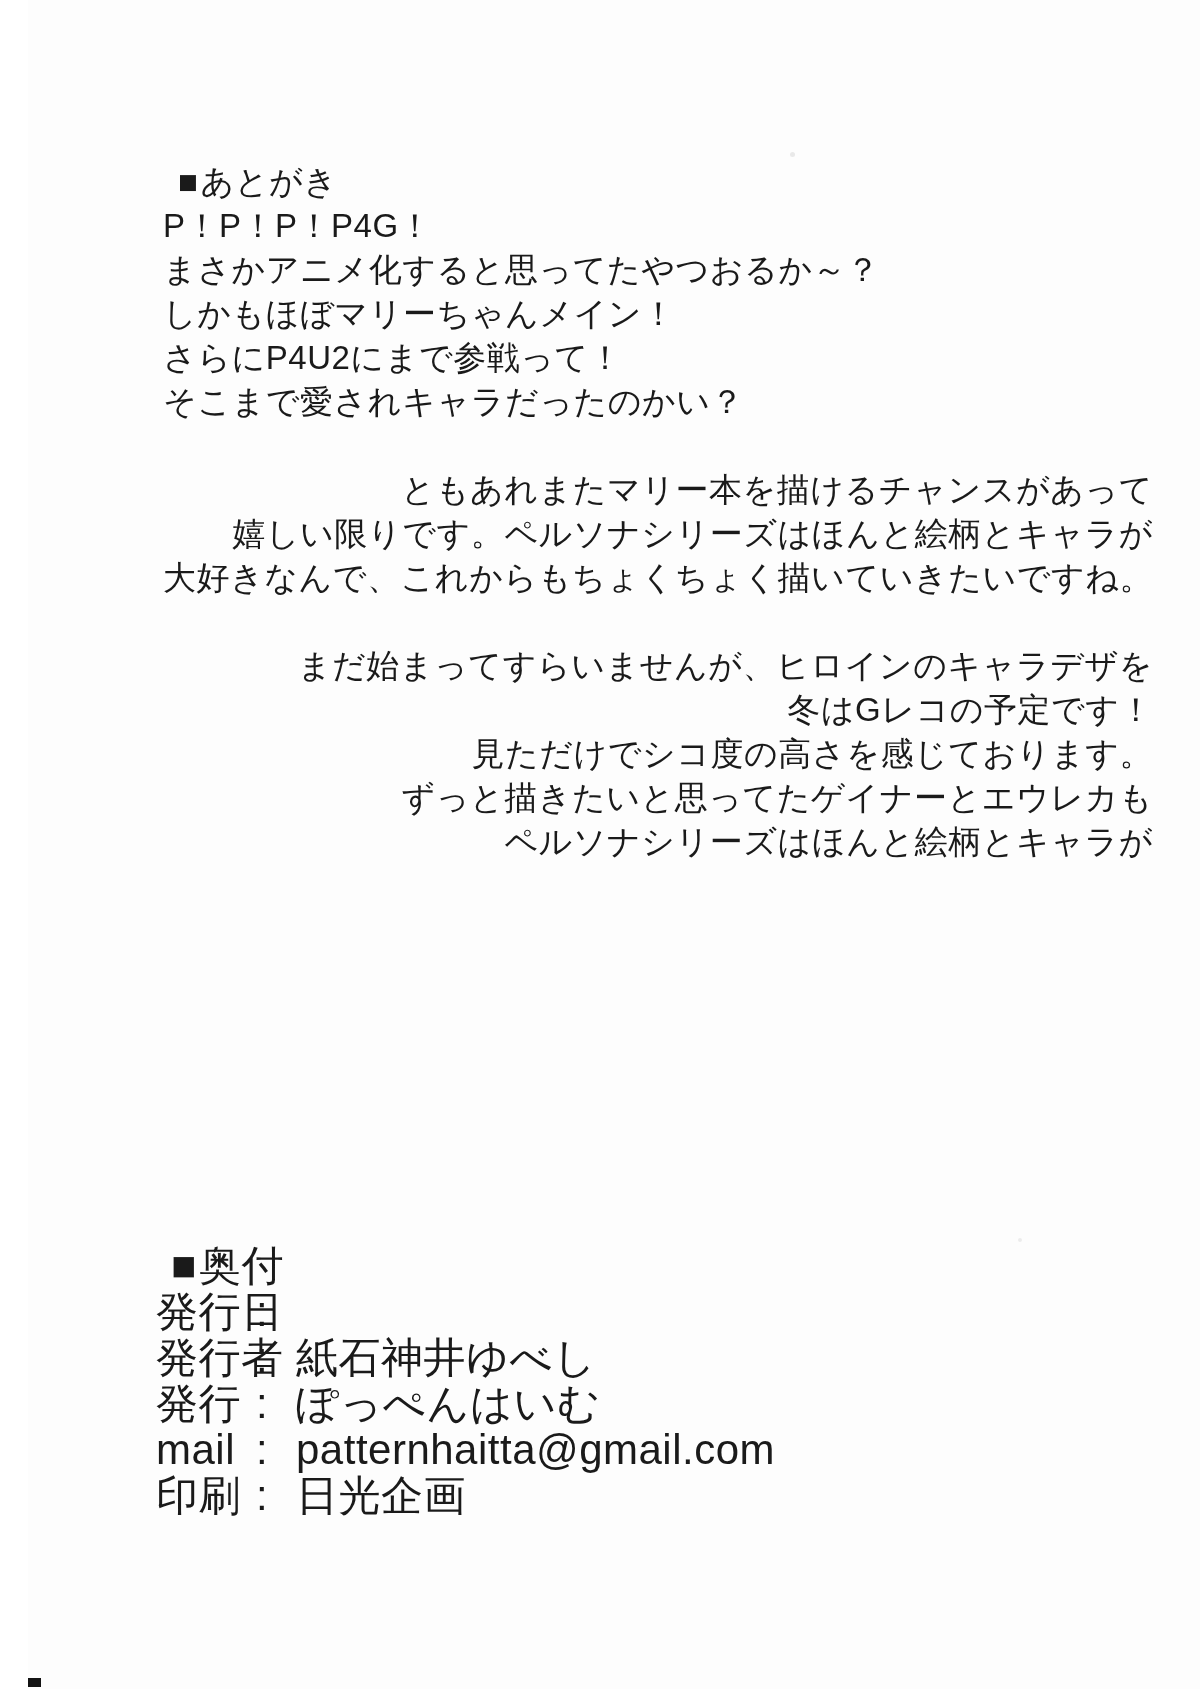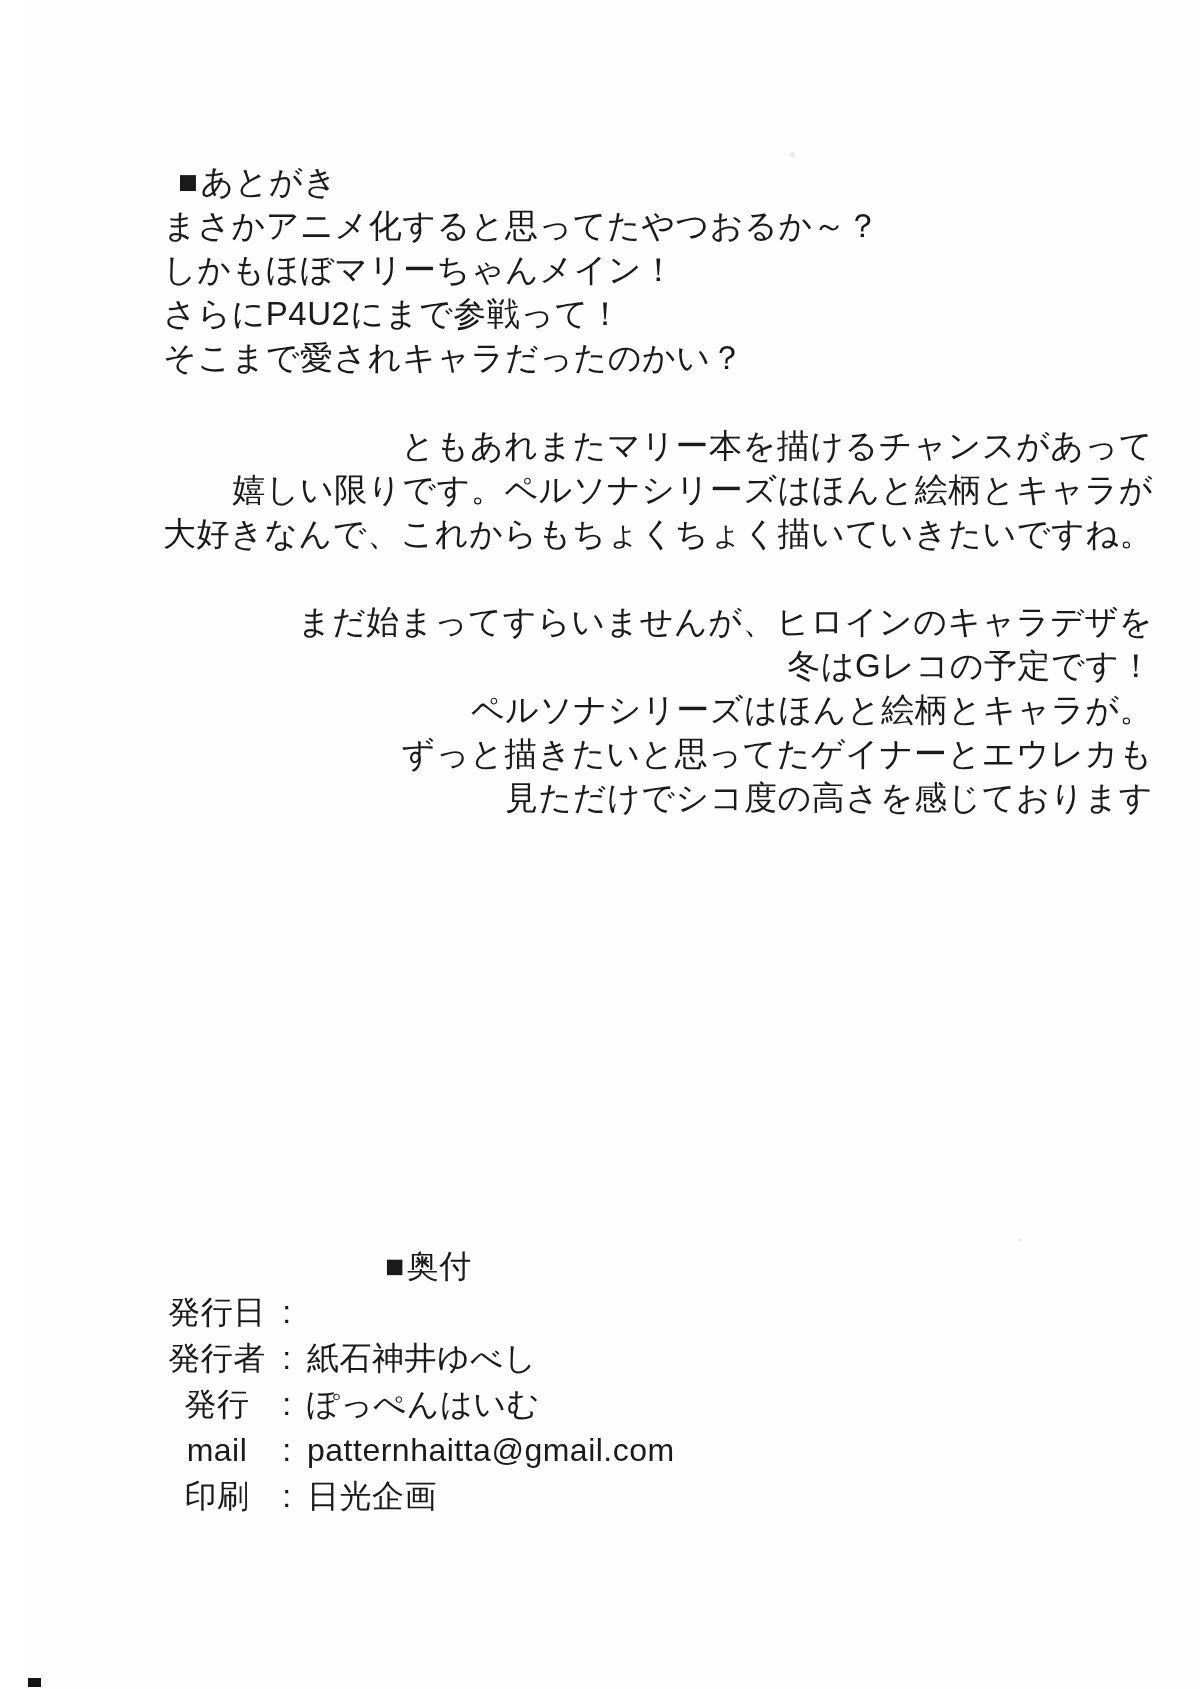--- a/index.html
+++ b/index.html
@@ -20,26 +20,25 @@
   .afterword {
     position: absolute;
     left: 135px;
     top: 160px;
     font-size: 33px;
     line-height: 44px;
     letter-spacing: 0.5px;
   }
   .colophon {
     position: absolute;
-    left: 139px;
+    left: 128px;
     top: 1243px;
-    font-size: 32px;
+    font-size: 42px;
     line-height: 46px;
     letter-spacing: 0.5px;
-    text-align: center;
   }
   .heading {
     padding-left: 15px;
     white-space: nowrap;
   }
   .marker {
     display: inline-block;
     margin-right: 2px;
   }
   .line {
@@ -98,36 +97,37 @@
 <body>
 
 <div class="page">
 
   <section class="afterword">
     <div class="heading line">
       <span class="marker">■</span><span>あとがき</span>
     </div>
     <div id="afterword-body">
         <div class="para">
+          <div class="line">P！P！P！P4G！</div>
           <div class="line">まさかアニメ化すると思ってたやつおるか～？</div>
           <div class="line">しかもほぼマリーちゃんメイン！</div>
           <div class="line">さらにP4U2にまで参戦って！</div>
           <div class="line">そこまで愛されキャラだったのかい？</div>
         </div>
         <div class="para">
           <div class="line">ともあれまたマリー本を描けるチャンスがあって</div>
           <div class="line">嬉しい限りです。ペルソナシリーズはほんと絵柄とキャラが</div>
           <div class="line">大好きなんで、これからもちょくちょく描いていきたいですね。</div>
         </div>
         <div class="para">
           <div class="line">まだ始まってすらいませんが、ヒロインのキャラデザを</div>
           <div class="line">冬はGレコの予定です！</div>
-          <div class="line">ペルソナシリーズはほんと絵柄とキャラが。</div>
+          <div class="line">見ただけでシコ度の高さを感じております。</div>
           <div class="line">ずっと描きたいと思ってたゲイナーとエウレカも</div>
-          <div class="line">見ただけでシコ度の高さを感じております</div>
+          <div class="line">ペルソナシリーズはほんと絵柄とキャラが</div>
         </div>
       </div>
   </section>
 
   <section class="colophon">
     <div class="heading">
       <span class="marker">■</span><span>奥付</span>
     </div>
     <div id="colophon-body">
         <div class="colophon-row">

